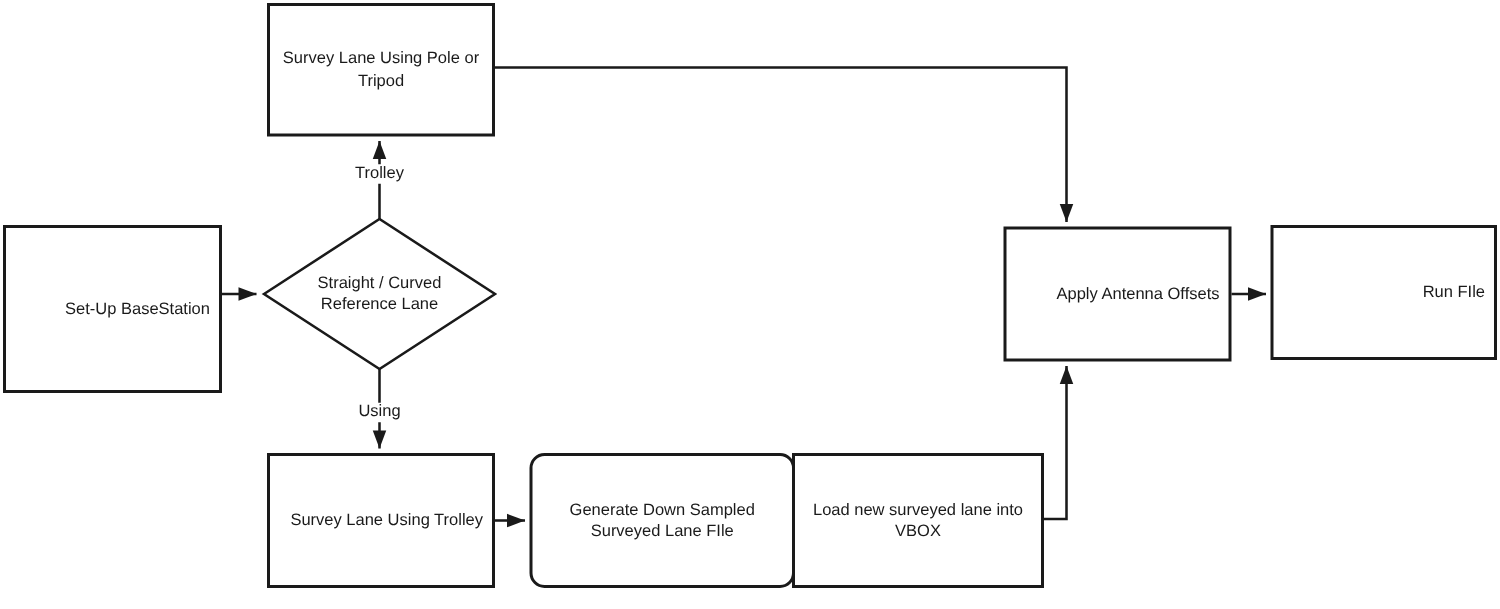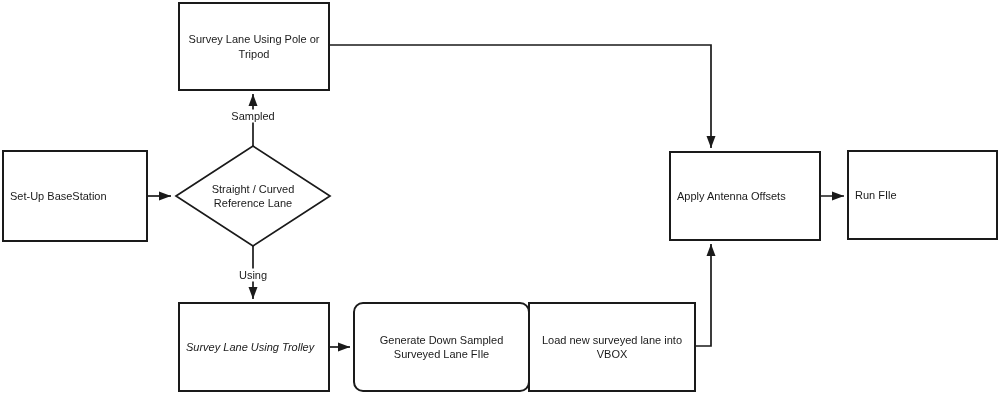--- a/index.html
+++ b/index.html
@@ -15,43 +15,43 @@
     font-family:"Liberation Sans","DejaVu Sans",sans-serif;
     color:var(--text);
     overflow:hidden;
   }
   .wires{position:absolute;left:0;top:0;color:var(--line);}
   .node{
     position:absolute;
     box-sizing:border-box;
     border:2px solid var(--line);
     background:#fff;
-    display:flex;align-items:center;justify-content:flex-start;
+    display:flex;align-items:center;justify-content:flex-end;
     text-align:center;
     font-size:11px;line-height:1.3;
     padding:4px 6px;
   }
   .diamond-label{
     position:absolute;
     display:flex;align-items:center;
     text-align:center;
     font-size:11px;line-height:1.3;
     background:transparent;
   }
   .edge-label{
     position:absolute;
     transform:translate(-50%,-50%);
     background:var(--background);
     padding:0 3px;
     font-size:11px;line-height:13px;
   }
   
-  #n-setup   {left:2px;   top:150px; width:146px; height:92px;}
+  #n-setup   {left:2px;   top:150px; width:146px; height:112px;}
   #n-pole    {left:178px; top:2px;   width:152px; height:89px;}
-  #n-trolley {left:178px; top:302px; width:152px; height:90px;font-style:italic;}
+  #n-trolley {left:178px; top:302px; width:152px; height:90px;}
   #n-generate{left:353px; top:302px; width:177px; height:90px;border-radius:10px;}
   #n-load    {left:528px; top:302px; width:168px; height:90px;}
   #n-apply   {left:669px; top:151px; width:152px; height:90px;}
   #n-runtest {left:847px; top:150px; width:151px; height:90px;}
   #d-label   {left:193px; top:166px; width:120px; height:60px;}
   #lbl-straight{left:253px; top:116px;}
   #lbl-curved  {left:253px; top:275px;}
 </style>
 </head>
 <body>
@@ -102,17 +102,17 @@
   </div>
 
   <div class="node" id="n-apply">
     <span>Apply Antenna Offsets</span>
   </div>
 
   <div class="node" id="n-runtest">
     <span>Run FIle</span>
   </div>
 
-  <div class="edge-label" id="lbl-straight">Sampled</div>
+  <div class="edge-label" id="lbl-straight">Trolley</div>
 
   <div class="edge-label" id="lbl-curved">Using</div>
 
 </div>
 
 </body></html>

